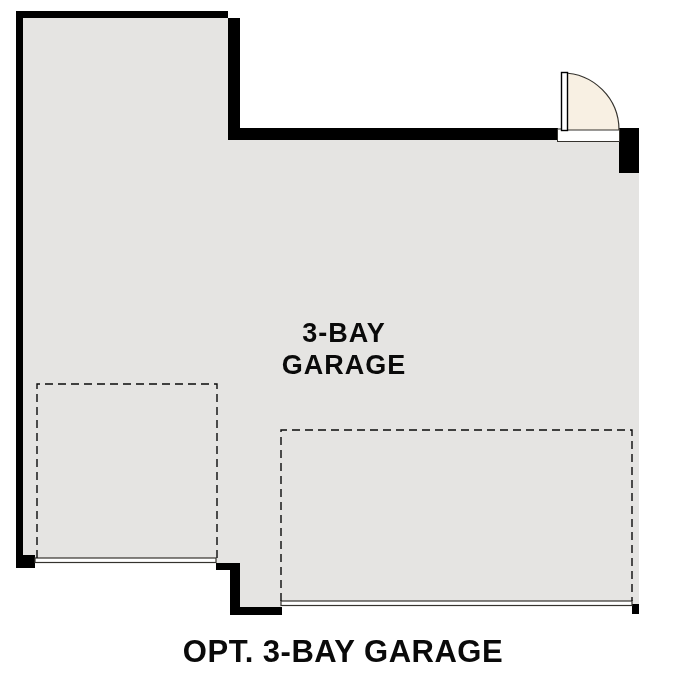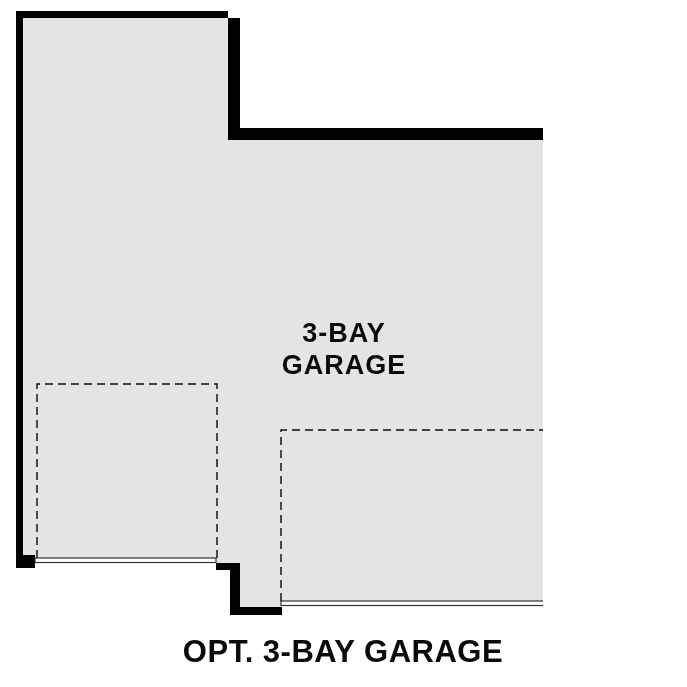--- a/index.html
+++ b/index.html
@@ -3,21 +3,21 @@
 <meta charset="utf-8">
 <style>
   html, body {
     margin: 0;
     padding: 0;
     background: #ffffff;
     font-family: "Liberation Sans", sans-serif;
   }
   .stage {
     position: relative;
-    width: 543px;
+    width: 639px;
     height: 687px;
     background: #fdba74;
     overflow: hidden;
   }
   .stage svg {
     position: absolute;
     inset: 0;
     display: block;
   }
   .room-label {

